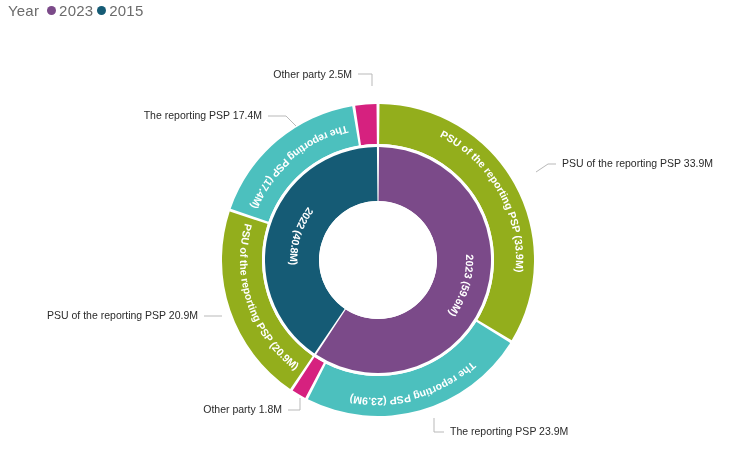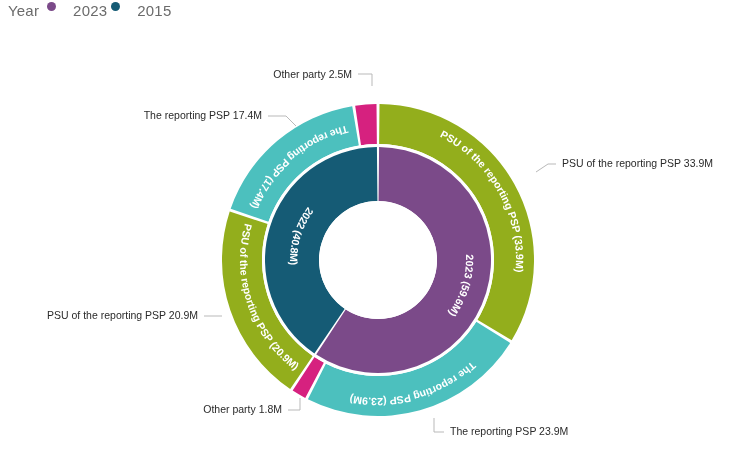--- a/index.html
+++ b/index.html
@@ -32,22 +32,22 @@
     color: #6b6b6b;
     letter-spacing: 0.2px;
     z-index: 5;
   }
   .legend-title {
     margin-right: 6px;
     color: #6b6b6b;
   }
   .legend-item {
     display: inline-flex;
-    align-items: flex-start;
-    gap: 17px;
+    align-items: center;
+    gap: 3px;
     margin-right: 2px;
   }
   .legend-dot {
     width: 9px;
     height: 9px;
     border-radius: 50%;
     display: inline-block;
   }
   .legend-label { color: #6b6b6b; }
   svg { display: block; }

